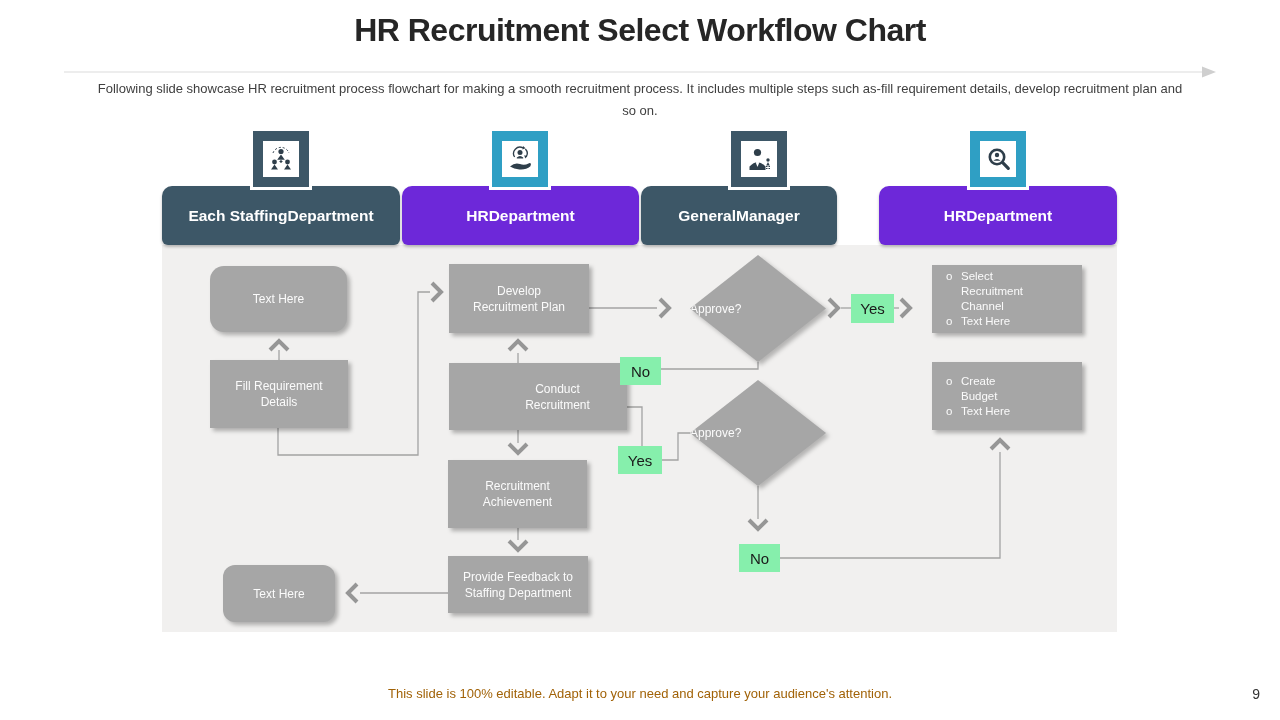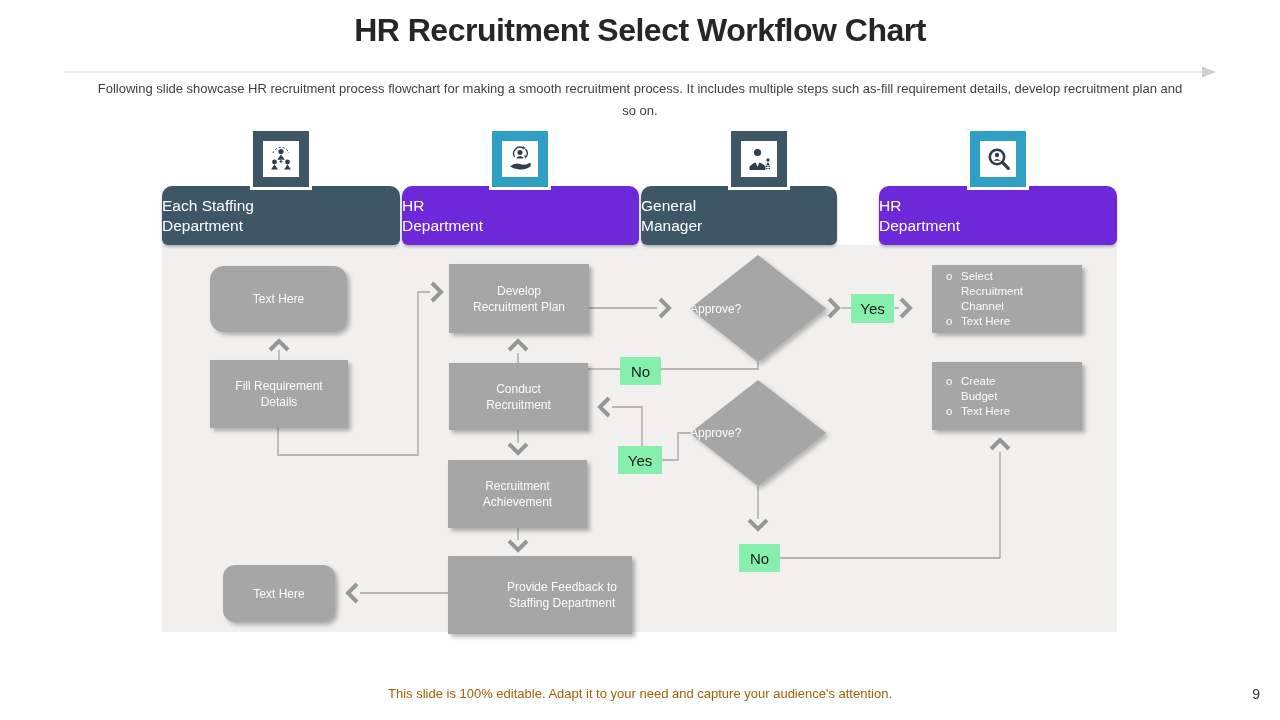--- a/index.html
+++ b/index.html
@@ -15,22 +15,22 @@
   .footer{left:0;top:686px;width:1280px;text-align:center;font-size:13px;color:#a16207;}
   .pagenum{left:1220px;top:686px;width:40px;text-align:right;font-size:14px;color:#333333;}
 
   
   svg.divider{left:0;top:0;width:1280px;height:90px;pointer-events:none;}
 
   
   .canvas{left:162px;top:245px;width:955px;height:387px;background:#F1F0EF;}
 
   
-  .colhdr{height:59px;border-radius:10px 10px 6px 6px;display:flex;flex-direction:column;
-          justify-content:center;align-items:flex-start;color:#ffffff;font-weight:400;
+  .colhdr{height:59px;border-radius:10px 10px 6px 6px;display:flex;flex-direction:row;
+          justify-content:center;align-items:center;color:#ffffff;font-weight:700;
           font-size:15.5px;line-height:20px;text-align:center;
           box-shadow:0 2px 3px rgba(0,0,0,0.25);}
   .colhdr.dark{background:#3D5767;}
   .colhdr.teal{background:#6d28d9;}
   .colhdr span{display:block;}
 
   
   .icontile{width:56px;height:56px;border:3px solid #ffffff;display:flex;align-items:center;
             justify-content:center;}
   .icontile.dark{background:#3D5767;}
@@ -197,31 +197,31 @@
 <div class="abs gbox" style="left:210px;top:360px;width:138px;height:68px;">
   <span>Fill Requirement</span>
   <span>Details</span>
 </div>
 
 <div class="abs gbox" style="left:449px;top:264px;width:140px;height:69px;">
   <span>Develop</span>
   <span>Recruitment Plan</span>
 </div>
 
-<div class="abs gbox" style="left:449px;top:363px;width:139px;height:67px;">
+<div class="abs gbox" style="left:449px;top:363px;width:139px;height:67px;padding-left:39px;">
   <span>Conduct</span>
   <span>Recruitment</span>
 </div>
 
 <div class="abs gbox" style="left:448px;top:460px;width:139px;height:68px;">
   <span>Recruitment</span>
   <span>Achievement</span>
 </div>
 
-<div class="abs gbox" style="left:448px;top:556px;width:140px;height:78px;padding-left:44px;">
+<div class="abs gbox" style="left:448px;top:556px;width:140px;height:57px;">
   <span>Provide  Feedback to</span>
   <span>Staffing Department</span>
 </div>
 
 <div class="abs gbox rounded12" style="left:223px;top:565px;width:112px;height:57px;">
   <span>Text Here</span>
 </div>
 
 <div class="abs gbox bullets" style="left:932px;top:265px;width:136px;height:68px;">
   <ul>

